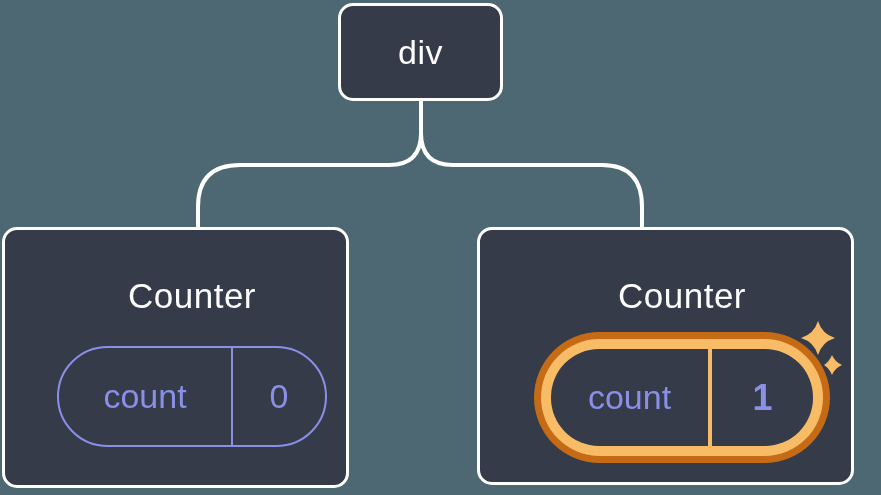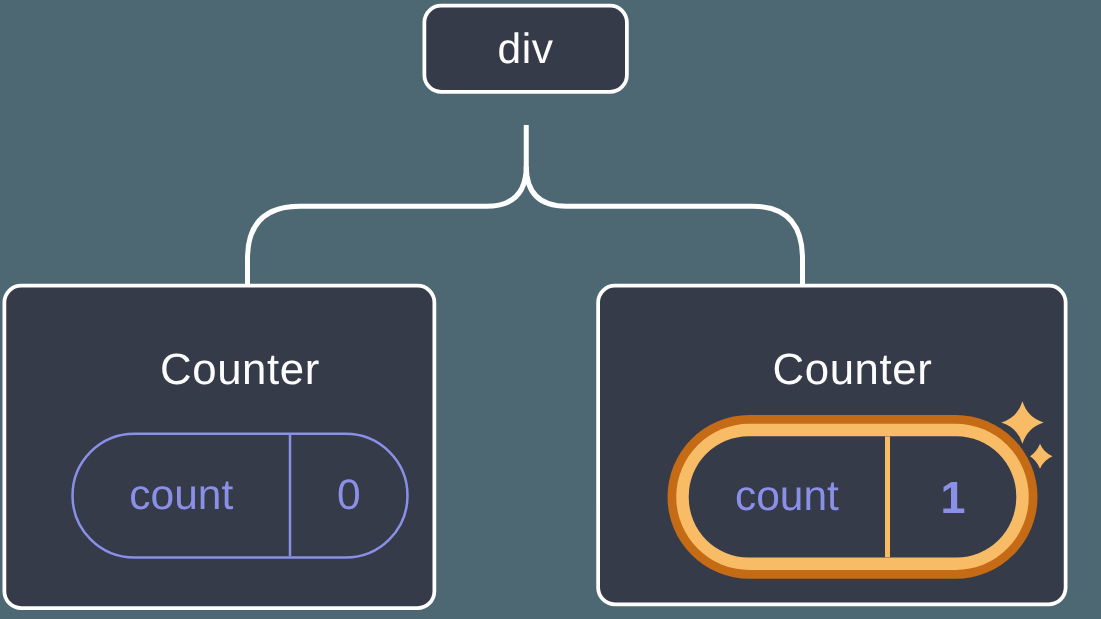--- a/index.html
+++ b/index.html
@@ -6,21 +6,21 @@
   body{
     width:881px;height:495px;position:relative;overflow:hidden;
     background:#4D6872;
     font-family:"Liberation Sans", sans-serif;
   }
   .node{
     position:absolute;box-sizing:border-box;
     background:#353B48;border:3px solid #FFFFFF;border-radius:15px;
   }
   #root-node{
-    left:338px;top:3px;width:165px;height:72px;
+    left:338px;top:3px;width:165px;height:98px;
     display:flex;align-items:center;justify-content:center;
     color:#FCFCFC;font-size:34px;letter-spacing:0.5px;
   }
   #connector-svg{position:absolute;left:0;top:0;}
   .card{
     display:flex;flex-direction:column;align-items:center;
     top:227px;height:261px;padding-left:33px;
   }
   #card-left{left:2px;width:347px;}
   #card-right{left:477px;width:377px;height:258px;}

